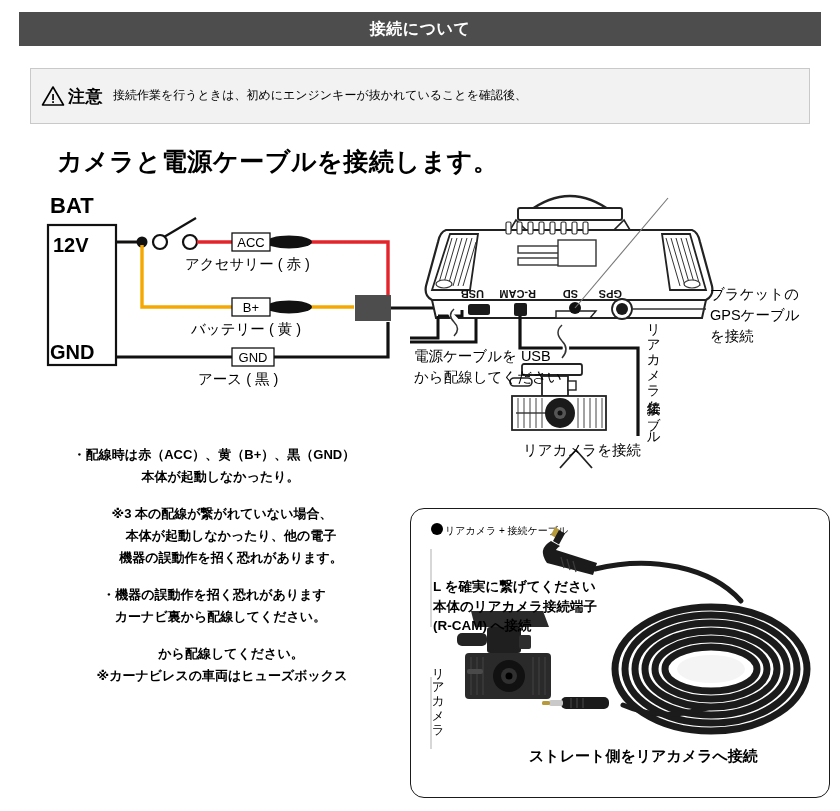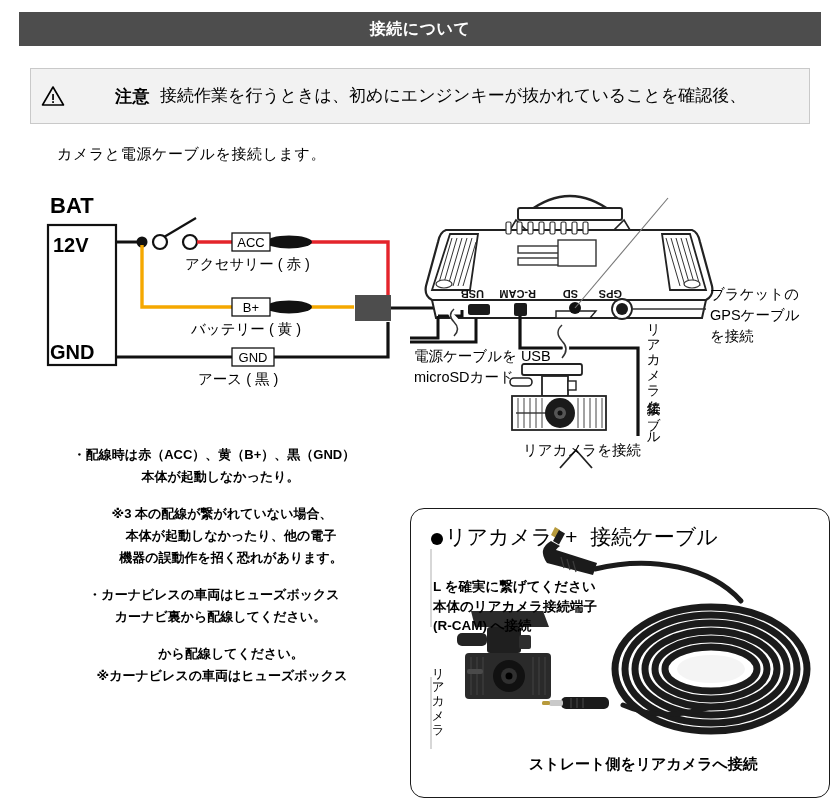--- a/index.html
+++ b/index.html
@@ -28,27 +28,27 @@
     position:absolute;left:30px;top:68px;width:780px;height:56px;
     background:#f2f2f2;border:1px solid #c9c9c9;
     box-sizing:border-box;
     display:flex;align-items:center;
   }
   .caution-tag{
     display:flex;align-items:center;gap:3px;
     padding:0 8px 0 10px;flex:0 0 auto;
   }
   .tri{display:block;}
-  .caution-word{font-weight:bold;font-size:17px;letter-spacing:.5px;margin-left:47px;}
-  .caution-lines{font-size:17px;line-height:1.62;padding-left:2px;font-family:Liberation Serif, serif;}
+  .caution-word{font-weight:bold;font-size:17px;letter-spacing:.5px;}
+  .caution-lines{font-size:12px;line-height:1.62;padding-left:2px;font-family:Liberation Serif, serif;}
 
   
   .section-heading{
     position:absolute;left:57px;top:145px;
-    font-size:15px;font-weight:normal;letter-spacing:.6px;
+    font-size:25px;font-weight:bold;letter-spacing:.6px;
   }
 
   
   .wiring{position:absolute;left:0px;top:185px;}
 
   
   .notes{
     position:absolute;left:14px;top:444px;width:400px;
     font-size:13px;font-weight:bold;line-height:1.72;text-align:center;
   }
@@ -74,33 +74,33 @@
     letter-spacing:0px;
   }
 
   
   .rc-panel{
     position:absolute;left:410px;top:508px;width:420px;height:290px;
     border:1.6px solid #1a1a1a;border-radius:14px;
     box-sizing:border-box;background:#fff;
   }
   .rc-title{
-    position:absolute;left:20px;top:14px;font-size:21px;white-space:nowrap;font-family:Liberation Mono, monospace;
+    position:absolute;left:20px;top:14px;font-size:10px;white-space:nowrap;
   }
   .rc-dot{
     display:inline-block;width:12px;height:12px;border-radius:50%;
     background:#000;vertical-align:-1px;margin-right:2px;
   }
   .rc-note{
     position:absolute;left:22px;top:68px;
     font-size:13.5px;font-weight:bold;line-height:1.45;white-space:nowrap;
   }
   .rc-bottom{
     position:absolute;left:118px;top:238px;
-    font-size:15px;font-weight:bold;white-space:nowrap;margin-top:8px;
+    font-size:15px;font-weight:bold;white-space:nowrap;
   }
   .rc-vlabel{
     position:absolute;left:20px;top:150px;
     writing-mode:vertical-rl;text-orientation:upright;
     font-size:12.5px;line-height:1.05;
   }
   .photo{position:absolute;}
 </style>
 </head>
 <body>
@@ -173,21 +173,21 @@
     <div class="note-block">
       <div class="note-line">・配線時は赤（ACC）、黄（B+）、黒（GND）</div>
       <div class="note-line hang">本体が起動しなかったり。</div>
     </div>
     <div class="note-block indent">
       <div class="note-line">※3 本の配線が繋がれていない場合、</div>
       <div class="note-line hang2">本体が起動しなかったり、他の電子</div>
       <div class="note-line hang2">機器の誤動作を招く恐れがあります。</div>
     </div>
     <div class="note-block">
-      <div class="note-line">・カーナビレスの車両はヒューズボックス</div>
+      <div class="note-line">・機器の誤動作を招く恐れがあります</div>
       <div class="note-line hang">カーナビ裏から配線してください。</div>
     </div>
     <div class="note-block indent">
       <div class="note-line hang2">から配線してください。</div>
       <div class="note-line">※カーナビレスの車両はヒューズボックス</div>
     </div>
   </div>
 
   <div class="device-area">
 
@@ -299,21 +299,21 @@
     
 
     <div class="callout" style="left:300px;top:106px;line-height:1.45;">
       <div>ブラケットの</div>
       <div>GPSケーブル</div>
       <div>を接続</div>
     </div>
 
     <div class="callout" style="left:4px;top:168px;line-height:1.45;">
       <div>電源ケーブルを USB</div>
-      <div>microSDカード</div>
+      <div>から配線してください</div>
     </div>
 
     <div class="vtext" style="left:236px;top:136px;">リアカメラ接続ケーブル</div>
 
     <div class="callout" style="left:113px;top:262px;">リアカメラを接続</div>
   </div>
 
   <div class="rc-panel">
 
     <div class="rc-title">

